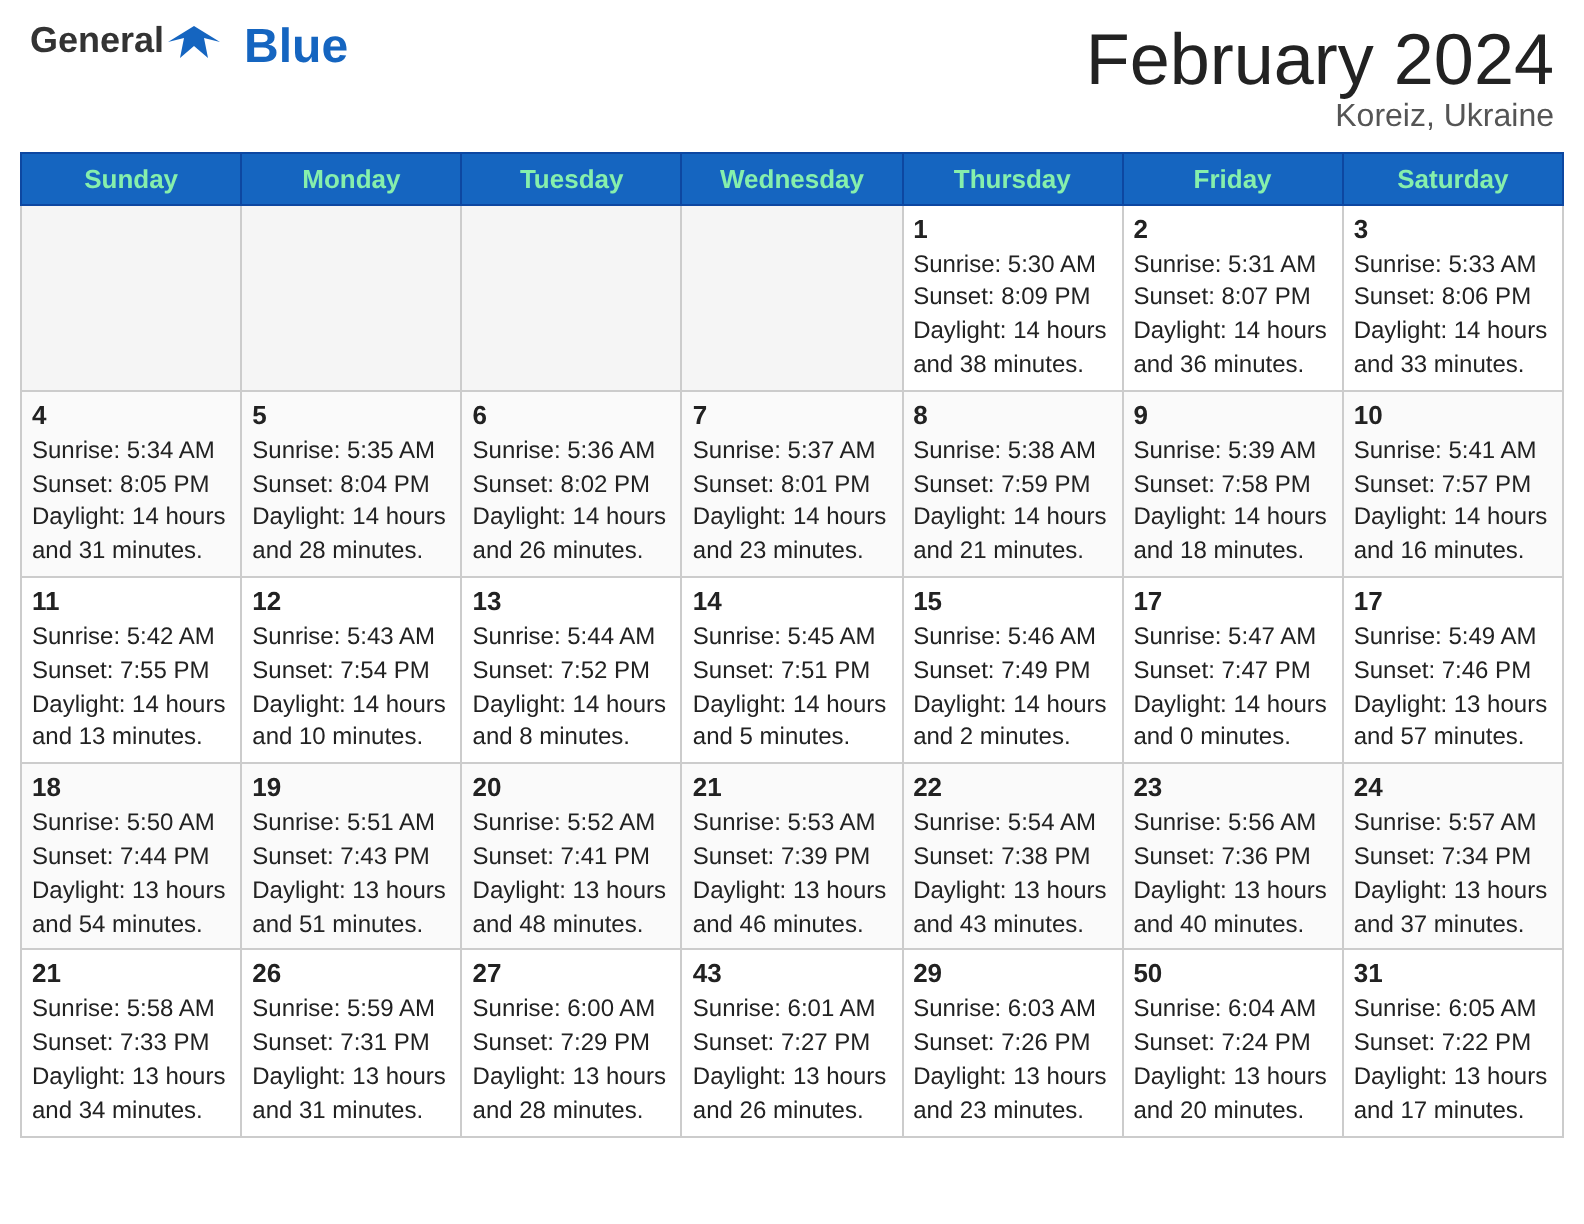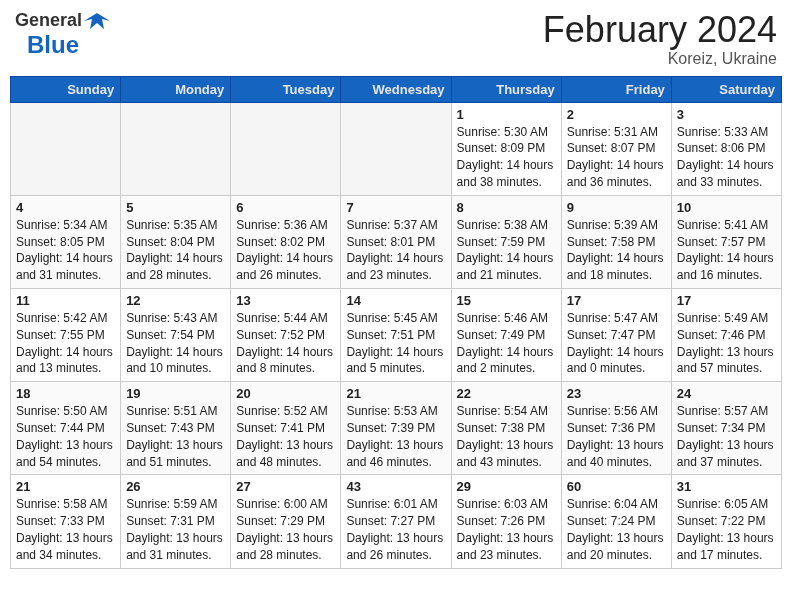--- a/index.html
+++ b/index.html
@@ -12,21 +12,21 @@
     }
     .header {
       display: flex;
       justify-content: space-between;
       align-items: flex-start;
       margin-bottom: 8px;
       padding: 0 5px;
     }
     .logo {
       display: flex;
-      flex-direction: column;
+      flex-direction: row;
       align-items: flex-start;
     }
     .logo-row {
       display: flex;
       align-items: center;
       gap: 2px;
     }
     .title-block {
       text-align: right;
     }
@@ -40,22 +40,22 @@
       font-size: 16px;
       color: #555;
     }
     .calendar-table {
       width: 100%;
       border-collapse: collapse;
       table-layout: fixed;
     }
     .calendar-table th {
       background: #1565c0;
-      color: #e5e5e5;
-      text-align: right;
+      color: #86efac;
+      text-align: center;
       padding: 5px 6px;
       font-size: 13px;
       font-weight: bold;
       border: 1px solid #0d47a1;
     }
     .calendar-table td {
       vertical-align: top;
       border: 1px solid #ccc;
       padding: 4px 5px;
       font-size: 10px;
@@ -241,21 +241,21 @@
         </td>
         <td>
           <div class="day-number">43</div>
           <div class="cell-info">Sunrise: 6:01 AM<br>Sunset: 7:27 PM<br>Daylight: 13 hours and 26 minutes.</div>
         </td>
         <td>
           <div class="day-number">29</div>
           <div class="cell-info">Sunrise: 6:03 AM<br>Sunset: 7:26 PM<br>Daylight: 13 hours and 23 minutes.</div>
         </td>
         <td>
-          <div class="day-number">60</div>
+          <div class="day-number">50</div>
           <div class="cell-info">Sunrise: 6:04 AM<br>Sunset: 7:24 PM<br>Daylight: 13 hours and 20 minutes.</div>
         </td>
         <td>
           <div class="day-number">31</div>
           <div class="cell-info">Sunrise: 6:05 AM<br>Sunset: 7:22 PM<br>Daylight: 13 hours and 17 minutes.</div>
         </td>
       </tr>
     </tbody>
 </table>
 

